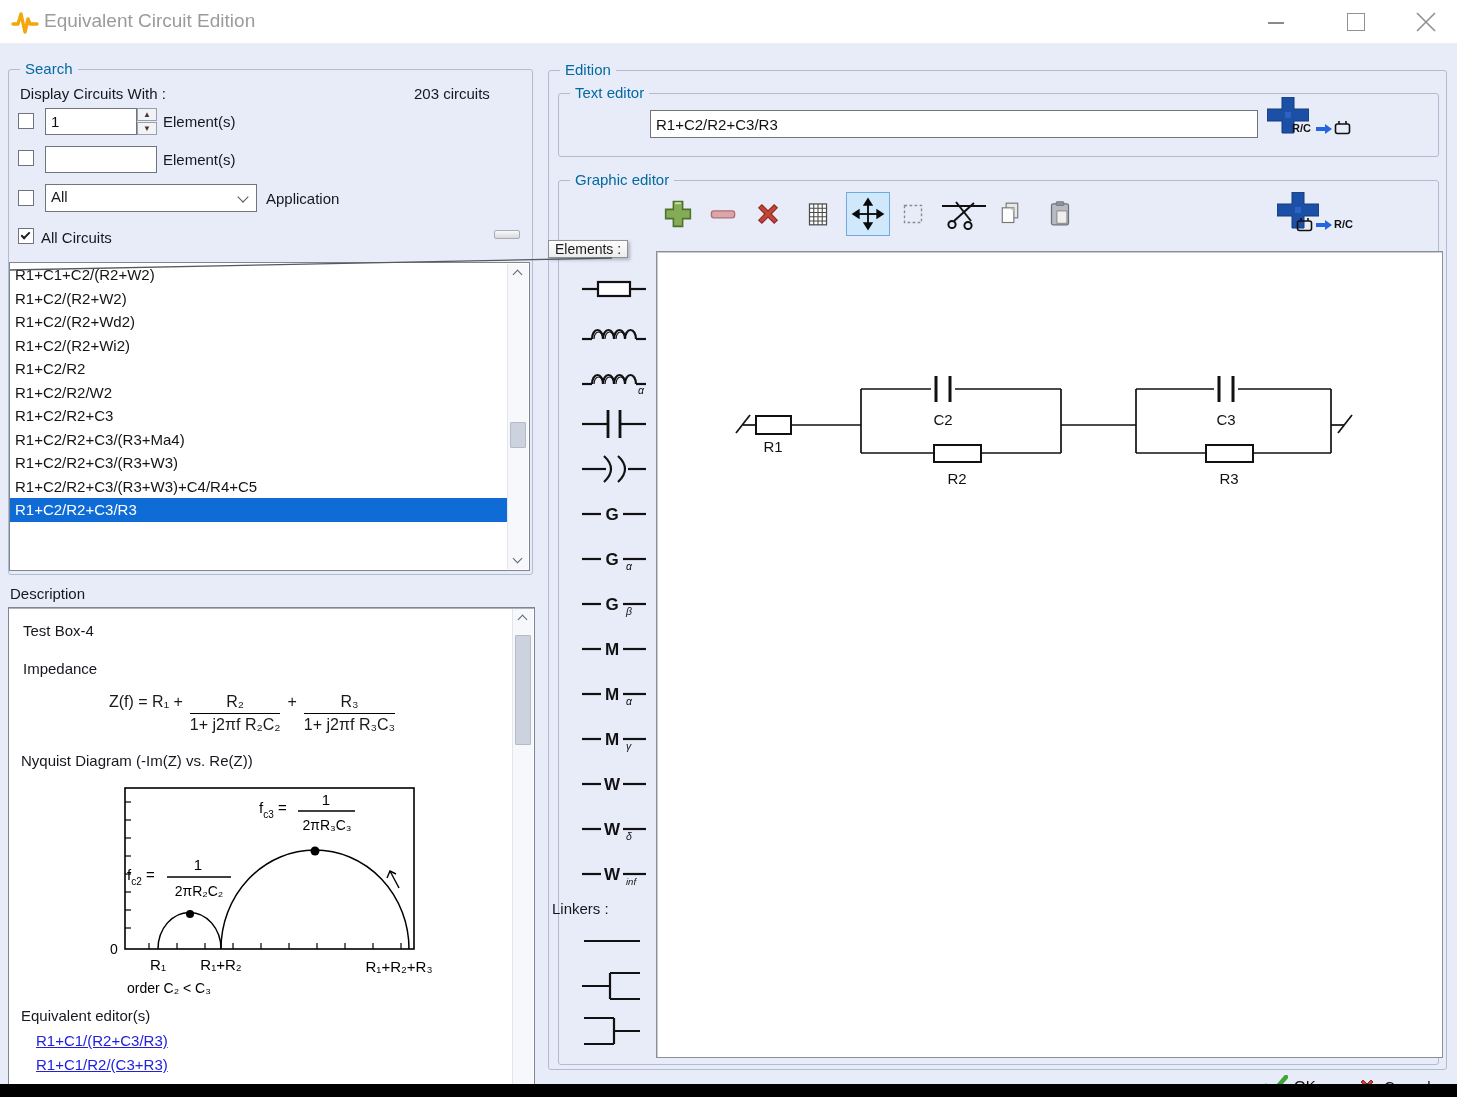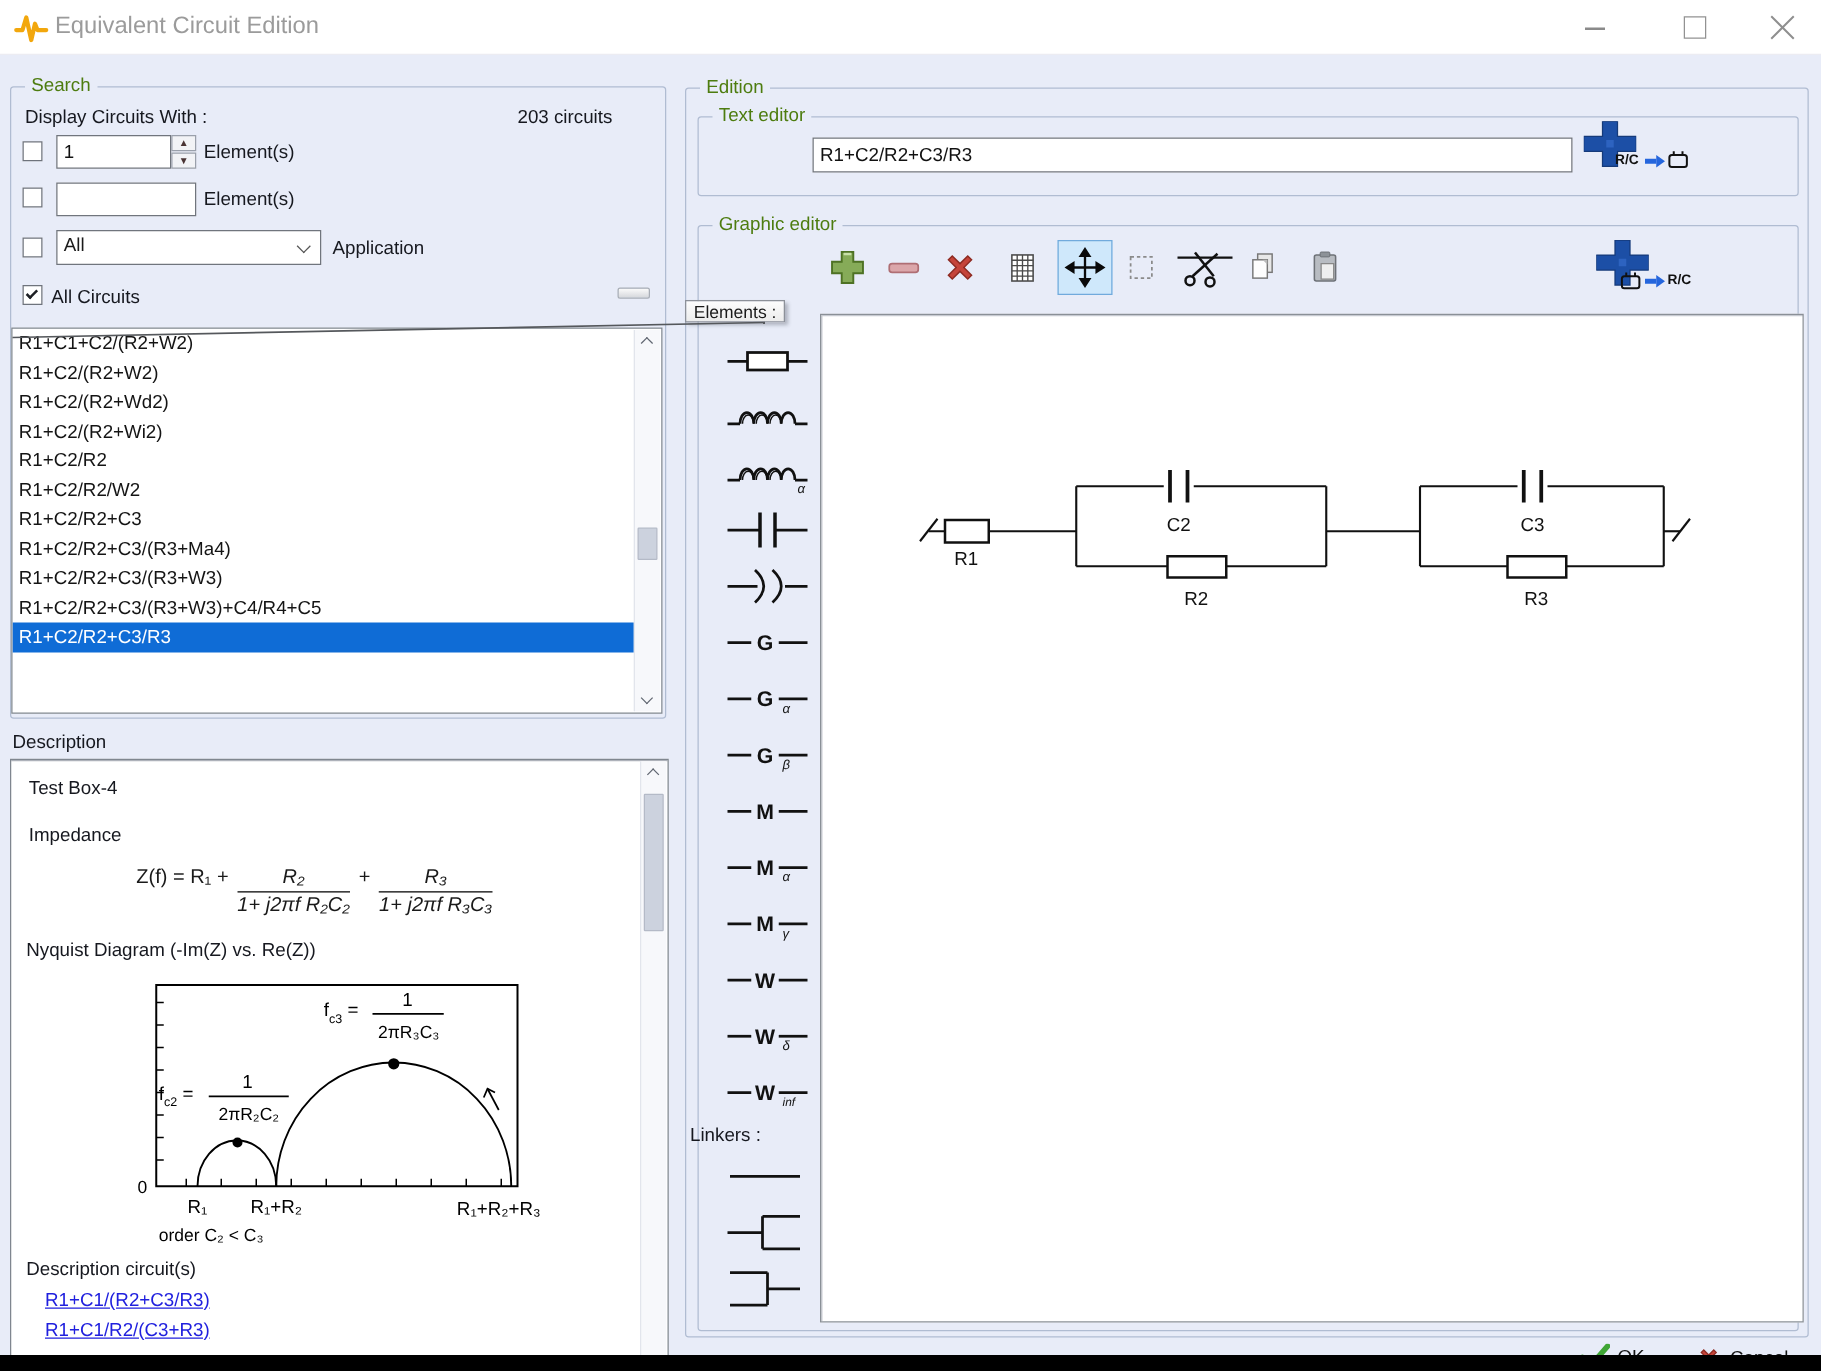--- a/index.html
+++ b/index.html
@@ -11,21 +11,21 @@
   
   .titlebar { position:absolute; left:0; top:0; width:1457px; height:44px; background:#fff; border-bottom:1px solid #ececf2; }
   .title-text { position:absolute; left:44px; top:10px; font-size:19px; color:#9b9b9b;text-align:right; }
   .win-btn { position:absolute; top:8px; width:34px; height:28px; }
 
   
   .bodybg { position:absolute; left:0; top:44px; width:1457px; height:1053px; background:#E8ECF8; }
 
   
   .groupbox { position:absolute; border:1px solid #b0bcd2; border-radius:3px; }
-  .grouplabel { position:absolute; background:#E8ECF8; padding:0 5px; font-size:15px; color:#4d7c0f; z-index:3; white-space:nowrap; }
+  .grouplabel { position:absolute; background:#E8ECF8; padding:0 5px; font-size:15px; color:#0369a1; z-index:3; white-space:nowrap; }
 
   .lbl { position:absolute; font-size:15px; color:#16181f; white-space:nowrap; }
 
   .checkbox { position:absolute; width:16px; height:16px; background:#fff; border:1px solid #6e737c; }
   .checkbox .check { position:absolute; left:2px; top:3px; width:9px; height:5px; border-left:2px solid #1d1f24; border-bottom:2px solid #1d1f24; transform:rotate(-45deg); }
 
   .textinput { position:absolute; background:#fff; border:1px solid #70757d; font-size:15px; padding:3px 5px; font-family:"Liberation Sans",sans-serif; color:#111; }
 
   .combo { position:absolute; background:#fff; border:1px solid #70757d; font-size:15px; padding:3px 5px; }
   .combo .chev { position:absolute; right:9px; top:8px; width:8px; height:8px; border-right:1.6px solid #555; border-bottom:1.6px solid #555; transform:rotate(45deg); }
@@ -42,21 +42,21 @@
   .vscroll { position:absolute; top:1px; right:1px; bottom:1px; width:21px; background:#f7f8fb; border-left:1px solid #e2e5ec; }
   .sb-btn { position:absolute; left:0; width:20px; height:20px; }
   .sb-chev { position:absolute; left:6px; width:7px; height:7px; border-right:1.5px solid #5f6570; border-bottom:1.5px solid #5f6570; }
   .sb-up { top:7px; transform:rotate(-135deg); }
   .sb-dn { bottom:7px; transform:rotate(45deg); }
   .sb-thumb { position:absolute; left:2px; width:16px; background:#ccd2de; border:1px solid #b4bac7; border-radius:1px; }
 
   .descbox { position:absolute; background:#fff; border:1px solid #7f868f; overflow:hidden; box-shadow:inset 0 1px 0 #aeb2ba; }
   .link { font-size:15px; color:#2020de; text-decoration:underline; position:absolute; white-space:nowrap; }
 
-  .frac { display:inline-block; vertical-align:middle; text-align:center; margin:0 7px;font-style:italic; }
+  .frac { display:inline-block; vertical-align:middle; text-align:center; margin:0 7px; }
   .frac .num { display:block; border-bottom:1.4px solid #000; padding:0 9px 2px; }
   .frac .den { display:block; padding-top:2px; }
   .formula-row { position:absolute; font-size:16px; display:flex; align-items:flex-start; }
 
   
   .toolbtn { position:absolute; top:192px; width:44px; height:44px; display:flex; align-items:center; justify-content:center; }
   .toolbtn.selected { background:#cfe8fb; border:1px solid #71aadc; }
 
   .tooltip { position:absolute; background:linear-gradient(#fdfdfd,#ececec); border:1px solid #8d9199; box-shadow:2px 2px 3px rgba(40,45,60,.3); font-size:14px; padding:0 6px; z-index:4; }
 
@@ -218,21 +218,21 @@
       <line x1="63" y1="97" x2="127" y2="97" stroke="#000" stroke-width="1.4"></line>
       <text x="95" y="116" font-size="14" text-anchor="middle">2πR₂C₂</text>
 
       <text x="10" y="174" font-size="14" text-anchor="middle">0</text>
       <text x="54" y="190" font-size="15" text-anchor="middle">R₁</text>
       <text x="117" y="190" font-size="15" text-anchor="middle">R₁+R₂</text>
       <text x="295" y="192" font-size="15" text-anchor="middle">R₁+R₂+R₃</text>
       <text x="23" y="213" font-size="14">order C₂ &lt; C₃</text>
     </svg>
 
-    <span class="lbl" style="left:12px;top:399px">Description circuit(s)</span>
+    <span class="lbl" style="left:12px;top:399px">Equivalent editor(s)</span>
     <a class="link" style="left:27px;top:424px">R1+C1/(R2+C3/R3)</a>
     <a class="link" style="left:27px;top:448px">R1+C1/R2/(C3+R3)</a>
 
     <div class="vscroll">
       <div class="sb-btn" style="top:0">
           <span class="sb-chev sb-up"></span>
         </div>
       <div class="sb-thumb" style="top:26px;height:110px"></div>
       <div class="sb-btn" style="bottom:0">
           <span class="sb-chev sb-dn"></span>

